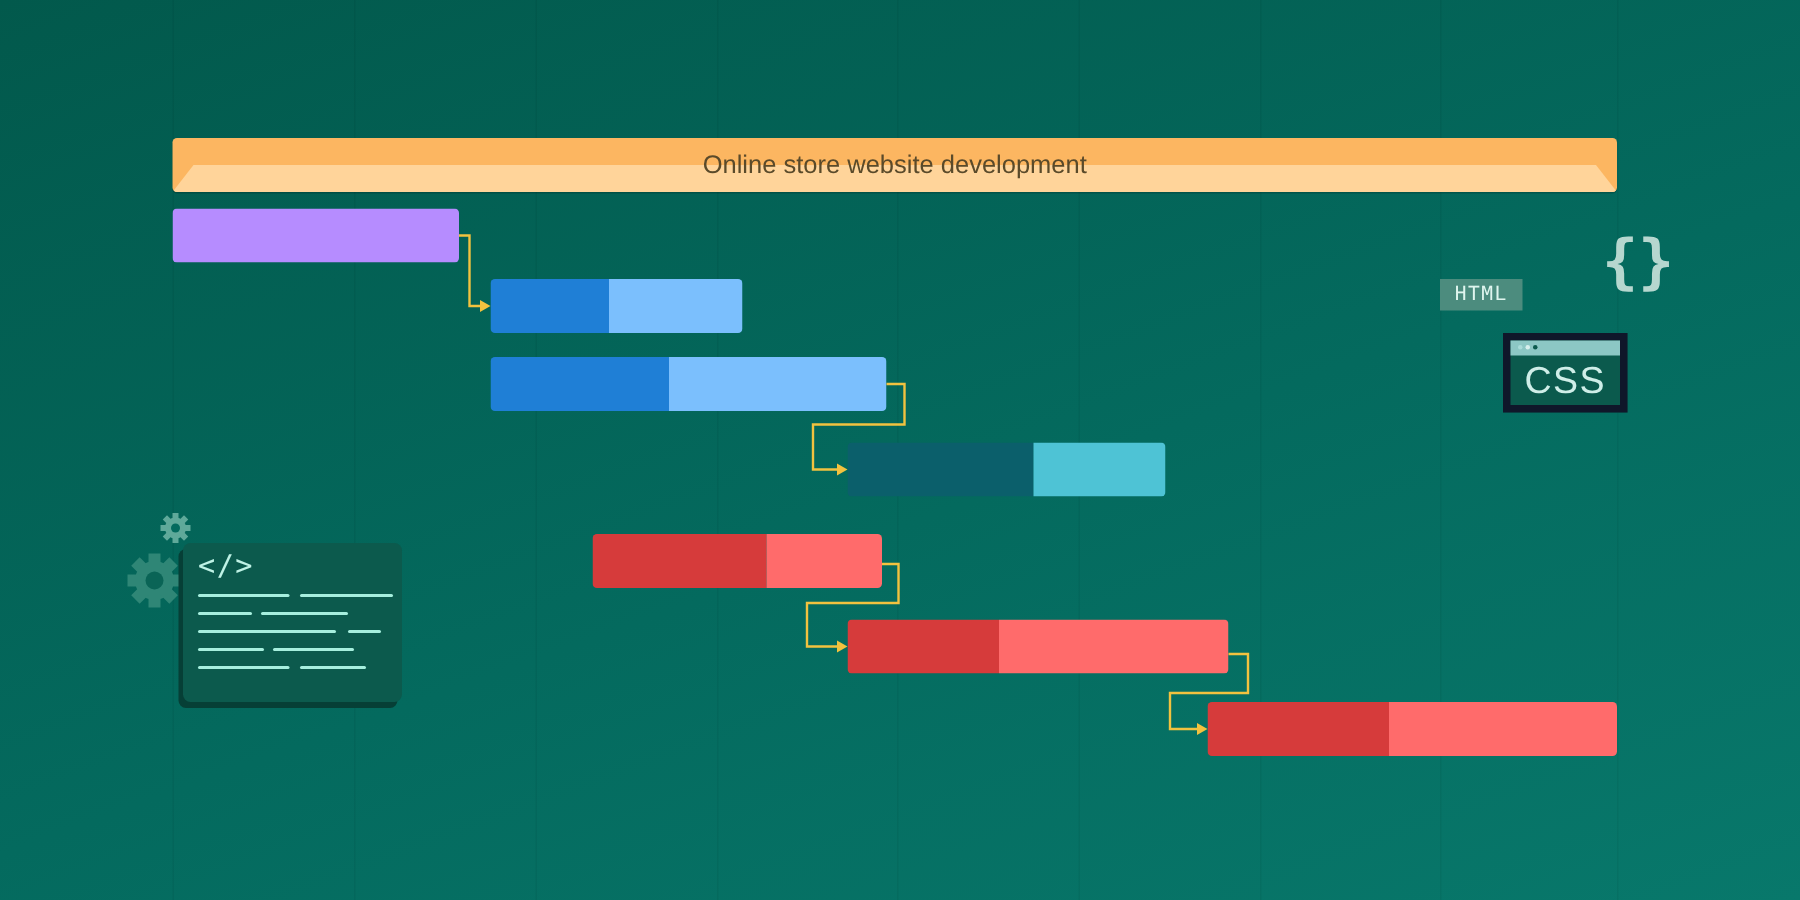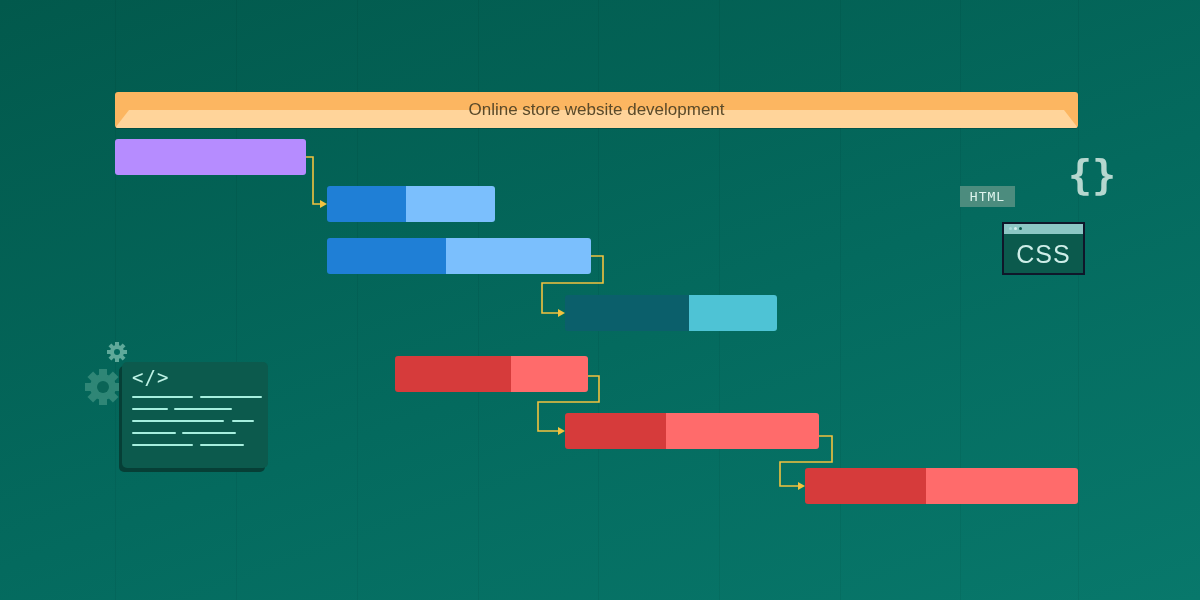--- a/index.html
+++ b/index.html
@@ -46,21 +46,21 @@
   }
   .code-line { position: absolute; height: 2px; background: #a6efde; border-radius: 1px; }
   .html-badge {
     position: absolute; left: 960px; top: 186px; width: 55px; height: 21px;
     background: #4c8c7e; color: #dff5ee; font-size: 13px;
     display: flex; align-items: center; justify-content: center;
     font-family: "DejaVu Sans Mono", monospace; letter-spacing: 1px;
   }
   .css-window {
     position: absolute; left: 1002px; top: 222px; width: 83px; height: 53px;
-    border: 2px solid #0f172a; background: #0b5a4d;
+    border: 5px solid #0f172a; background: #0b5a4d;
   }
   .css-titlebar {
     height: 10px; background: #8cc7c4; position: relative;
   }
   .css-dot { position: absolute; top: 3px; width: 3px; height: 3px; border-radius: 50%; }
   .css-label {
     position: absolute; left: 0; right: 0; top: 12px; bottom: 0;
     display: flex; align-items: center; justify-content: center;
     color: #cfeee8; font-size: 25px; letter-spacing: 1px;
   }

